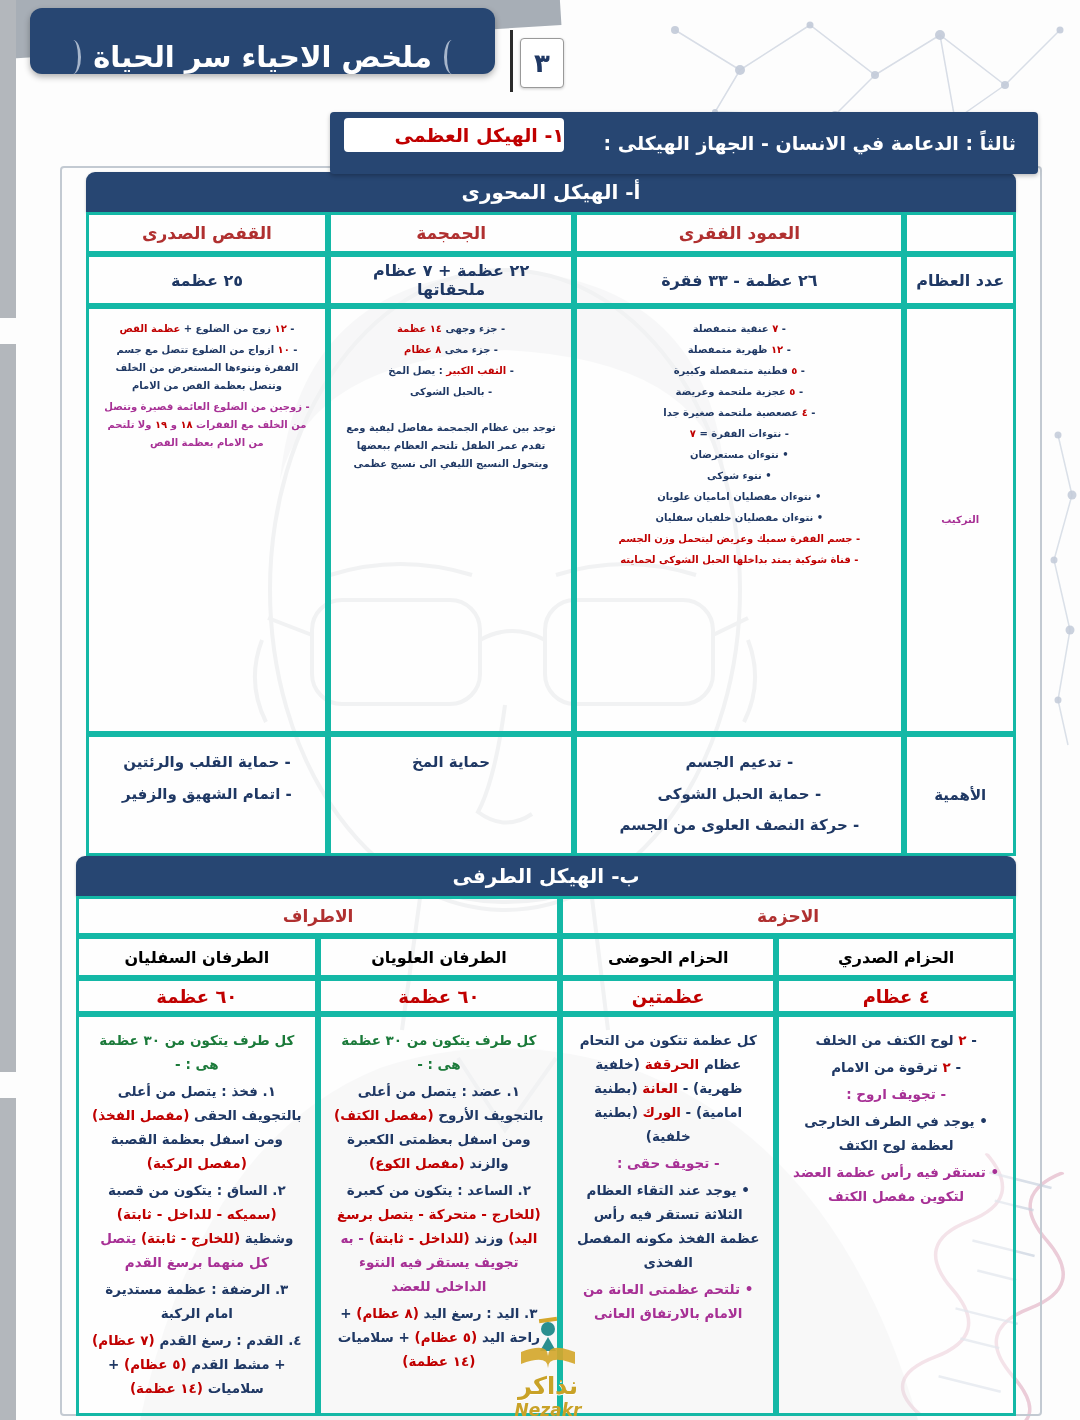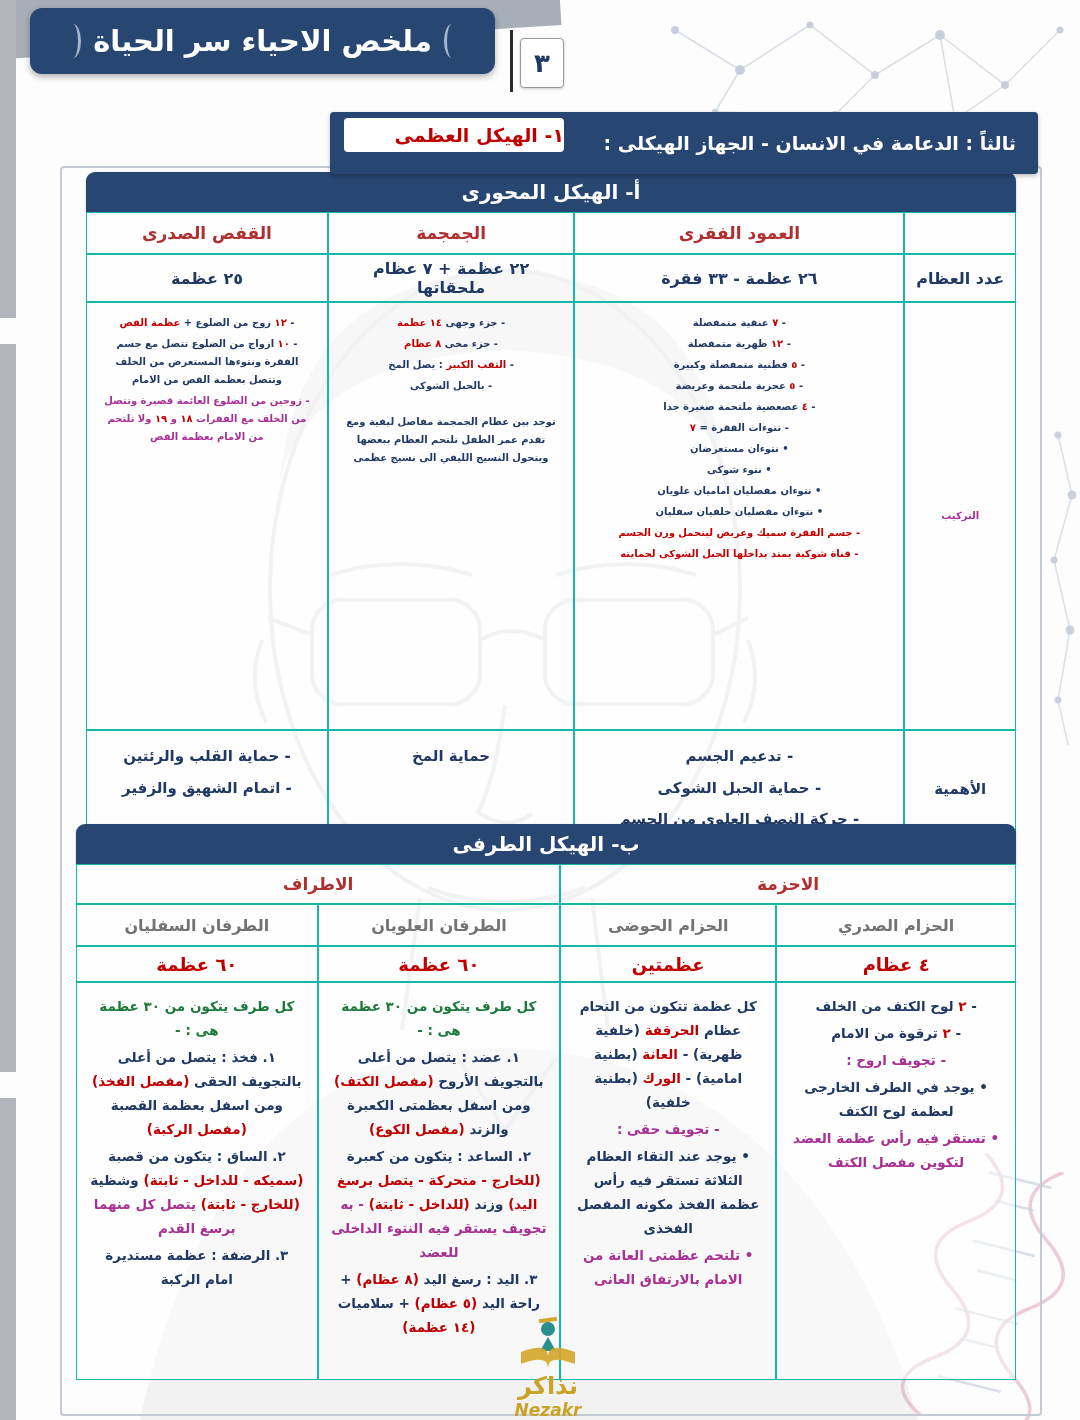--- a/index.html
+++ b/index.html
@@ -12,21 +12,21 @@
   
   .left-strip { position:absolute; left:0; top:0; width:16px; height:1420px; background:#b3b7bc; z-index:4; }
   .notch { position:absolute; left:0; width:16px; height:26px; background:#fdfdfd; }
   .n1 { top:318px; } .n2 { top:1072px; }
 
   
   .gray-slant { position:absolute; left:-60px; top:-22px; width:620px; height:66px; background:#a7aeb6; transform:rotate(-3.5deg); z-index:2; }
   .banner {
     position:absolute; left:30px; top:8px; width:465px; height:66px;
     background:#274672; border-radius:12px; z-index:3;
-    display:flex; align-items:center; justify-content:center; gap:12px;
+    display:flex; align-items:flex-end; justify-content:center; gap:12px;
     color:#ffffff; font-size:29px; font-weight:bold;
     box-shadow:0 3px 6px rgba(0,0,0,.3);
   }
   .orn { width:16px; height:34px; border:3px solid #c7d2e2; border-right:none; border-top:none; border-bottom:none; border-radius:50% 0 0 50%; opacity:.8; }
   .orn.flip { transform:scaleX(-1); }
   .vline { position:absolute; left:510px; top:30px; width:3px; height:62px; background:#2b2b2b; z-index:3; }
   .page-num {
     position:absolute; left:520px; top:38px; width:44px; height:50px;
     background:#ffffff; border:1px solid #999; border-radius:4px; z-index:3;
     display:flex; align-items:center; justify-content:center;
@@ -56,34 +56,34 @@
   .deco-redge { right:0; top:430px; }
   .deco-dna { right:-12px; bottom:-10px; transform:rotate(14deg); }
   .face { position:absolute; left:0; top:150px; z-index:1; pointer-events:none; }
   .logo { position:absolute; left:468px; top:1316px; width:160px; z-index:3; text-align:center; }
   .logo .ar { color:#c9a227; font-size:24px; font-weight:bold; text-shadow:0 1px 0 #fff; }
   .logo .en { color:#c9a227; font-size:17px; font-weight:bold; font-style:italic; }
 
   
   .tbl { position:absolute; z-index:2; }
   .tbl-a { left:86px; top:172px; width:930px; }
-  .tbl-b { left:76px; top:824px; width:940px; }
+  .tbl-b { left:76px; top:856px; width:940px; }
   .tbl-bar {
     height:40px; background:#274672; border-radius:9px 9px 0 0;
     display:flex; align-items:center; justify-content:center;
     color:#ffffff; font-size:20px; font-weight:bold;
     box-shadow:0 1px 3px rgba(0,0,0,.2);
   }
   .grid { display:grid; direction:rtl; background:rgba(255,255,255,.45); border-top:none; }
   .grid-a { grid-template-columns:12% 35.5% 26.5% 26%; }
   .grid-b { grid-template-columns:25.5% 23% 25.8% 25.7%; }
-  .cell { border:1px solid #14b8a6; padding:4px 8px; font-weight:bold; }
+  .cell { border:3px solid #14b8a6; padding:4px 8px; font-weight:bold; }
   .cen { display:flex; align-items:center; justify-content:center; text-align:center; }
   .ch   { color:#b03030; font-size:17px; min-height:42px; }
-  .hd-b { color:#737373; font-size:16px; min-height:42px; }
+  .hd-b { color:#000000; font-size:16px; min-height:42px; }
   .grp  { color:#b03030; font-size:17px; min-height:40px; grid-column: span 2; }
   .rl   { color:#1f3864; font-size:17px; }
   .rl-p { color:#a73095; }
   .cnt  { color:#1f3864; font-size:16px; min-height:48px; }
   .cnt-r{ color:#c00000; font-size:18px; min-height:36px; }
   .list { text-align:center; padding-top:8px; padding-bottom:10px; }
   .struct { min-height:428px; font-size:10px; line-height:1.8; }
   .imp    { min-height:112px; font-size:15px; line-height:1.9; }
   .bcont  { min-height:398px; font-size:13.5px; line-height:1.78; }
   .line { margin:3px 4px; }
@@ -276,20 +276,21 @@
           <div class="line"><span class="c-green">كل طرف يتكون من ٣٠ عظمة هى : -</span></div>
           <div class="line"><span class="c-navy">١. عضد : يتصل من أعلى بالتجويف الأروح </span><span class="c-red">(مفصل الكتف)</span><span class="c-navy"> ومن اسفل بعظمتى الكعبرة والزند </span><span class="c-red">(مفصل الكوع)</span></div>
           <div class="line"><span class="c-navy">٢. الساعد : يتكون من كعبرة </span><span class="c-red">(للخارج - متحركة - يتصل برسغ اليد)</span><span class="c-navy"> وزند </span><span class="c-red">(للداخل - ثابتة)</span><span class="c-purple"> - به تجويف يستقر فيه النتوء الداخلى للعضد</span></div>
           <div class="line"><span class="c-navy">٣. اليد : رسغ اليد </span><span class="c-red">(٨ عظام)</span><span class="c-navy"> + راحة اليد </span><span class="c-red">(٥ عظام)</span><span class="c-navy"> + سلاميات </span><span class="c-red">(١٤ عظمة)</span></div>
         </div>
       <div class="cell list bcont">
           <div class="line"><span class="c-green">كل طرف يتكون من ٣٠ عظمة هى : -</span></div>
           <div class="line"><span class="c-navy">١. فخذ : يتصل من أعلى بالتجويف الحقى </span><span class="c-red">(مفصل الفخذ)</span><span class="c-navy"> ومن اسفل بعظمة القصبة </span><span class="c-red">(مفصل الركبة)</span></div>
           <div class="line"><span class="c-navy">٢. الساق : يتكون من قصبة </span><span class="c-red">(سميكه - للداخل - ثابتة)</span><span class="c-navy"> وشظية </span><span class="c-red">(للخارج - ثابتة)</span><span class="c-purple"> يتصل كل منهما برسغ القدم</span></div>
           <div class="line"><span class="c-navy">٣. الرضفة : عظمة مستديرة امام الركبة</span></div>
+          <div class="line"><span class="c-navy">٤. القدم : رسغ القدم </span><span class="c-red">(٧ عظام)</span><span class="c-navy"> + مشط القدم </span><span class="c-red">(٥ عظام)</span><span class="c-navy"> + سلاميات </span><span class="c-red">(١٤ عظمة)</span></div>
         </div>
     </div>
   </div>
 
   <div class="logo">
     <svg width="70" height="52" viewBox="0 0 70 52">
       <rect x="26" y="2" width="18" height="4" fill="#d4a72c" transform="rotate(-8 35 4)"></rect>
       <circle cx="35" cy="13" r="7" fill="#2a8f8f"></circle>
       <path d="M35,21 L27,35 L43,35 Z" fill="#2a8f8f"></path>
       <path d="M8,36 Q35,26 35,40 Q35,26 62,36 L62,48 Q35,38 35,52 Q35,38 8,48 Z" fill="#d4a72c" opacity="0.92"></path>

